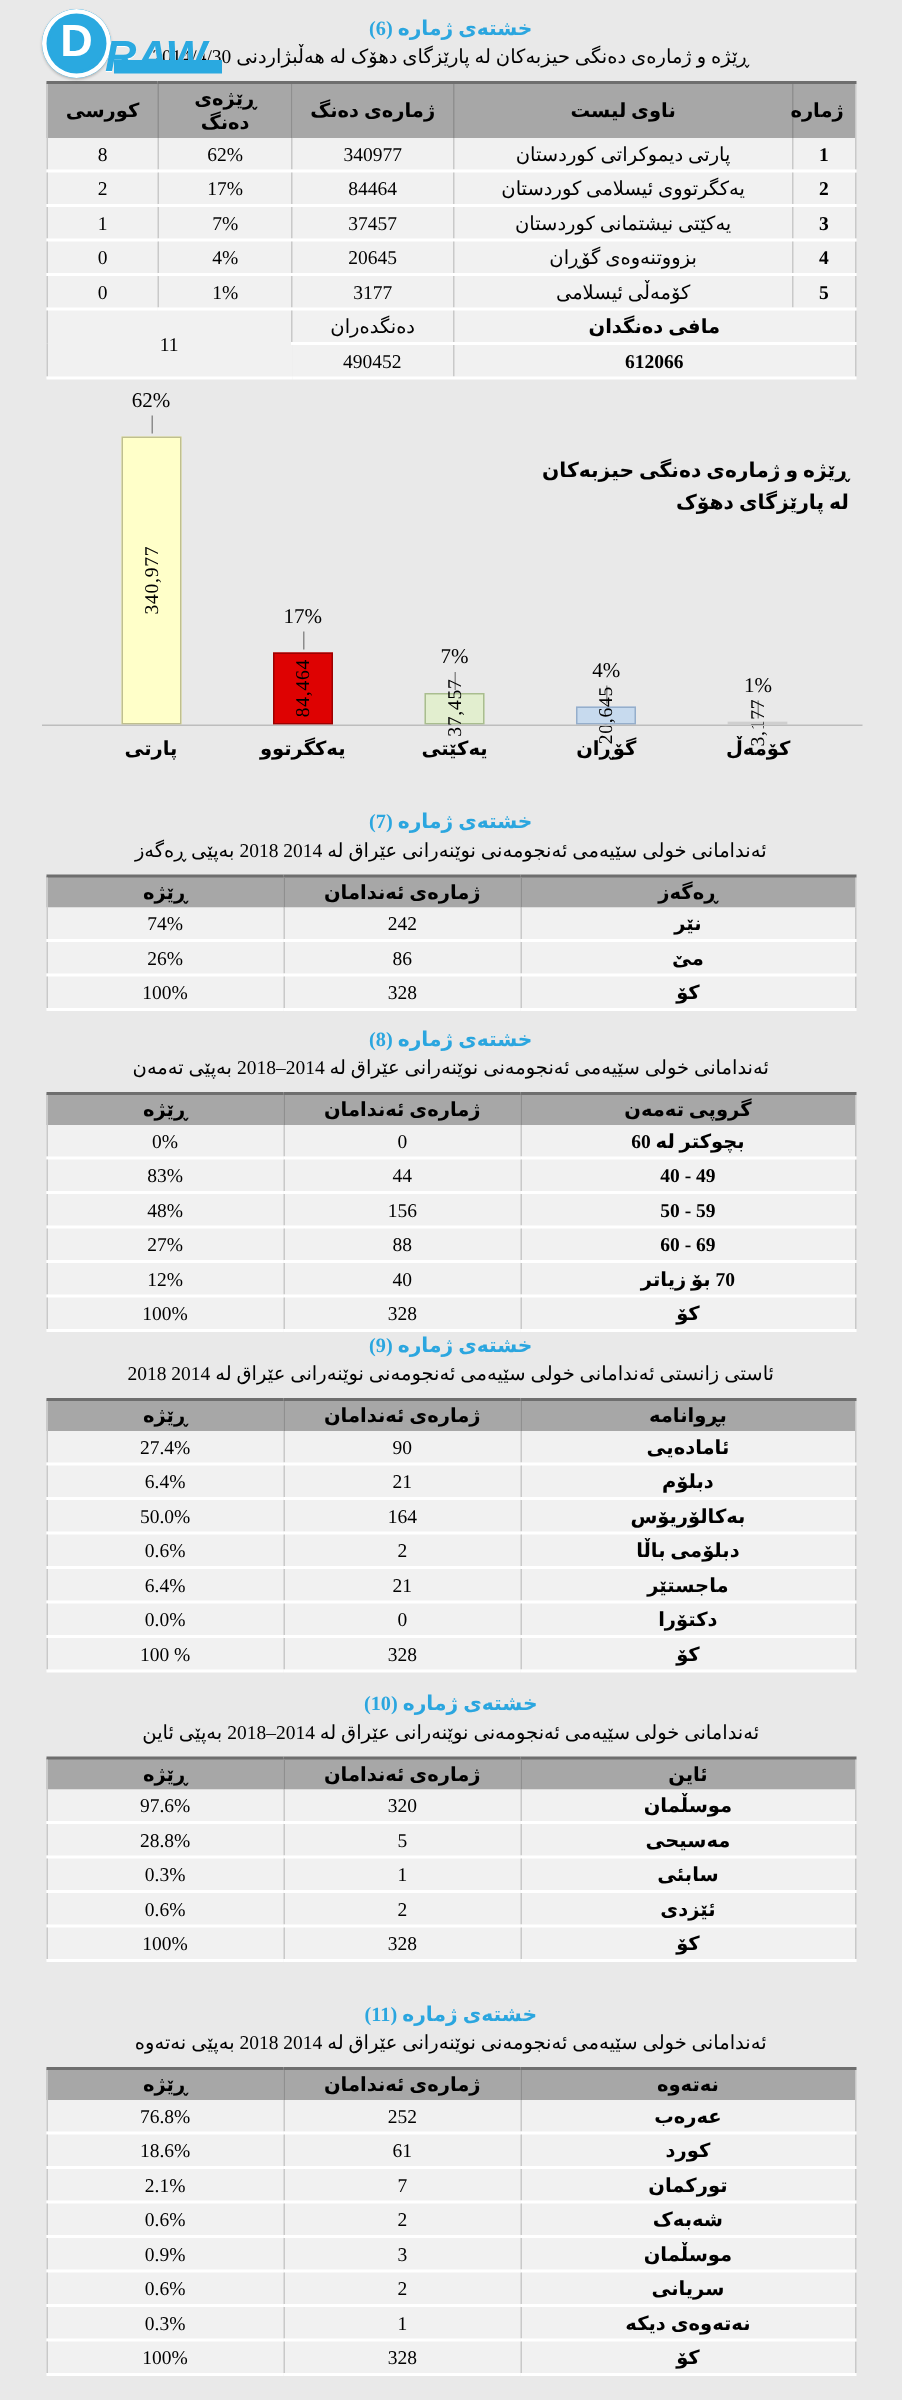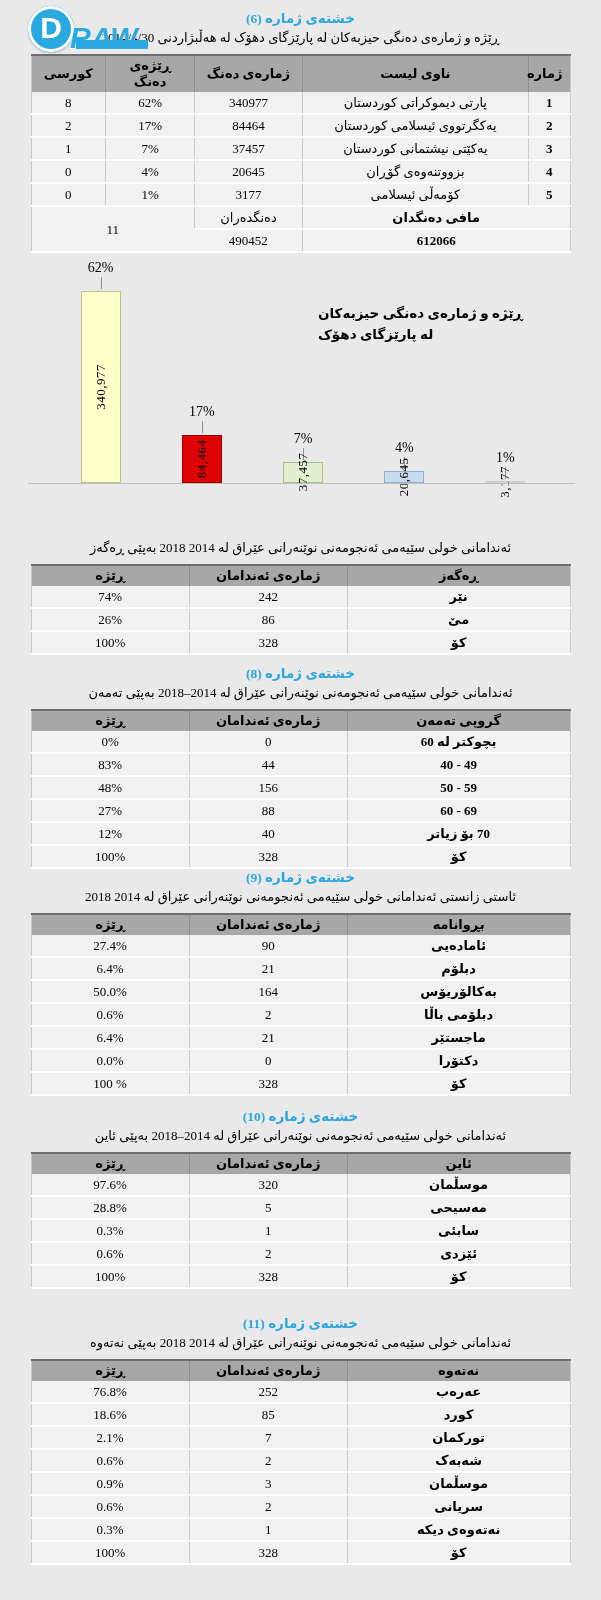--- a/index.html
+++ b/index.html
@@ -64,21 +64,21 @@
   .bar{position:absolute;bottom:0;left:50%;transform:translateX(-50%);width:40px;box-sizing:border-box;border:1px solid #999;}
   .pct{position:absolute;left:0;width:100%;text-align:center;font-size:14px;white-space:nowrap;}
   .leader{position:absolute;left:50%;width:1px;background:#8C8C8C;}
   .vlabel{
     position:absolute;left:50%;writing-mode:vertical-rl;transform:translate(-50%,50%) rotate(180deg);
     font-size:13px;white-space:nowrap;letter-spacing:.5px;
   }
   .cats{position:absolute;left:50px;right:45px;top:230px;display:flex;}
   .cat{flex:1 1 0;text-align:center;font-weight:bold;font-size:13px;direction:rtl;}
   .chart-title{
-    position:absolute;left:318px;top:42px;width:248px;text-align:left;
+    position:absolute;left:318px;top:42px;width:248px;text-align:right;
     font-weight:bold;font-size:13.5px;line-height:21px;direction:rtl;
   }
 
   .s7{margin-top:20px}.s8{margin-top:10px}.s9{}.s10{margin-top:12px}.s11{margin-top:26px}
 </style>
 </head>
 <body>
 
 <div class="page">
 
@@ -181,23 +181,31 @@
           <div class="vlabel" style="bottom: 6px;">20,645</div>
         </div>
         <div class="slot">
           <div class="bar" style="height: 2px; background: rgb(247, 247, 247); border-color: rgb(207, 207, 207);"></div>
           <div class="leader" style="bottom: 4px; height: 12px;"></div>
           <div class="pct" style="bottom: 17px;">1%</div>
           <div class="vlabel" style="bottom: 1px;">3,177</div>
         </div>
       </div>
     <div class="axis"></div>
+    <div class="cats">
+        <div class="cat">پارتی</div>
+        <div class="cat">یەکگرتوو</div>
+        <div class="cat">یەکێتی</div>
+        <div class="cat">گۆڕان</div>
+        <div class="cat">کۆمەڵ</div>
+      </div>
   </div>
 
   <div class="s7">
+    <div class="sec-title">خشتەی ژمارە (7)</div>
     <div class="sec-sub">ئەندامانی خولی سێیەمی ئەنجومەنی نوێنەرانی عێراق لە 2014  2018 بەپێی ڕەگەز</div>
     <table class="tbl t3">
         <thead>
           <tr>
             <th>ڕەگەز</th>
             <th>ژمارەی ئەندامان</th>
             <th>ڕێژە</th>
           </tr>
         </thead>
         <tbody>
@@ -370,21 +378,21 @@
           </tr>
         </thead>
         <tbody>
           <tr>
             <td class="plain">عەرەب</td>
             <td class="plain">252</td>
             <td class="plain">76.8%</td>
           </tr>
           <tr>
             <td class="plain">کورد</td>
-            <td class="plain">85</td>
+            <td class="plain">61</td>
             <td class="plain">18.6%</td>
           </tr>
           <tr>
             <td class="plain">تورکمان</td>
             <td class="plain">7</td>
             <td class="plain">2.1%</td>
           </tr>
           <tr>
             <td class="plain">شەبەک</td>
             <td class="plain">2</td>

